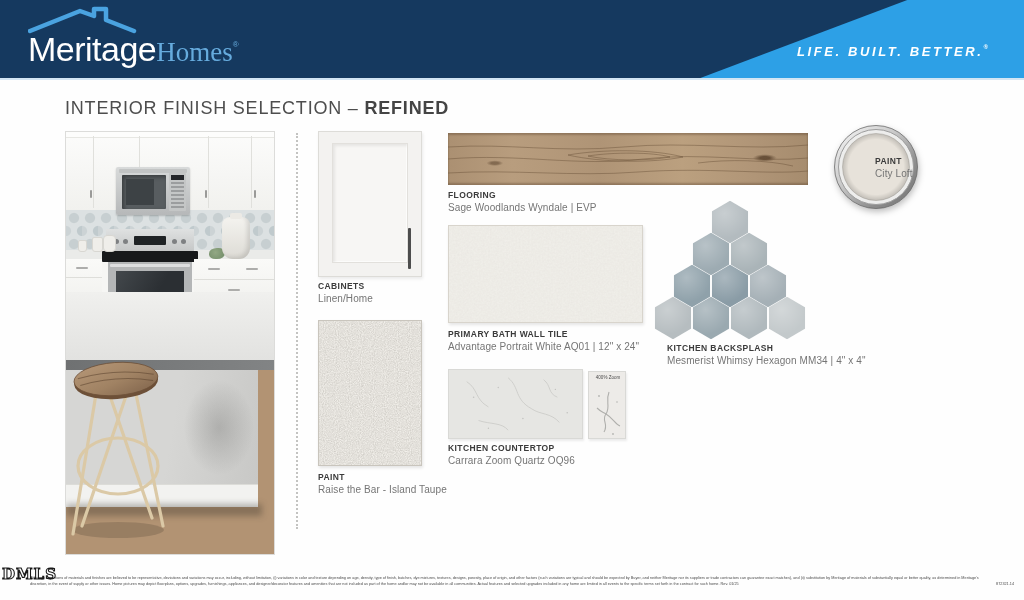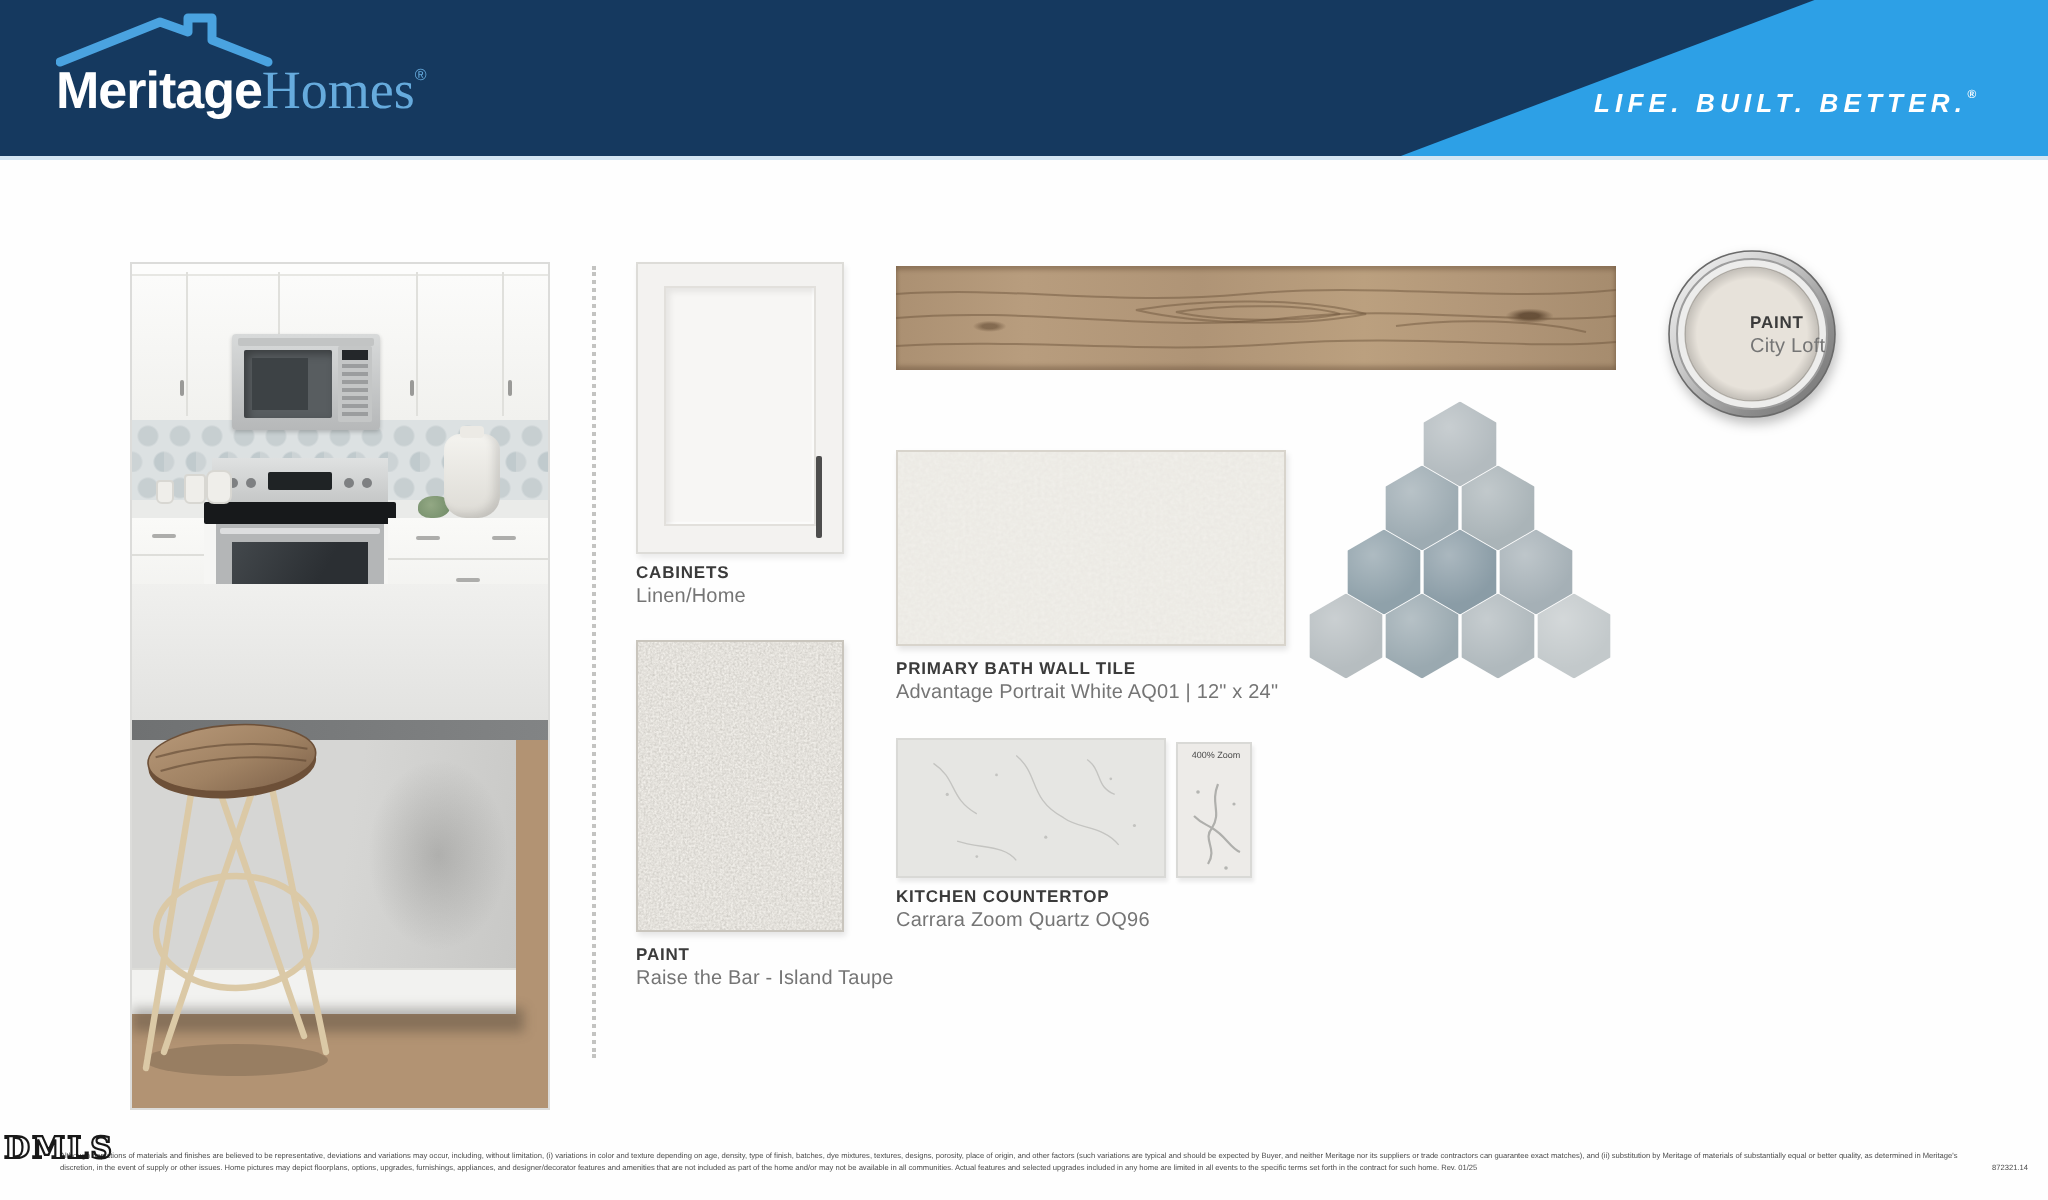--- a/index.html
+++ b/index.html
@@ -6,21 +6,21 @@
   #canvas{position:relative;width:1024px;height:600px;background:#fefefe;overflow:hidden;
     font-family:"Liberation Sans",sans-serif;}
 
   
   .header{position:absolute;left:0;top:0;width:1024px;height:78px;background:#15395f;
     border-bottom:2px solid #d3e6f4;}
   .header-diag{position:absolute;left:0;top:0;width:1024px;height:78px;background:#2da0e6;
     clip-path:polygon(88.6% 0,100% 0,100% 100%,68.4% 100%);}
   .logo{position:absolute;left:28px;top:6px;width:230px;height:64px;}
   .logo-text{position:absolute;left:0px;top:24px;white-space:nowrap;}
-  .logo-bold{font-size:26px;font-weight:700;color:#ffffff;letter-spacing:-0.5px;}
+  .logo-bold{font-size:34px;font-weight:400;color:#ffffff;letter-spacing:-0.5px;}
   .logo-light{font-family:"Liberation Serif",serif;font-size:27px;font-weight:400;color:#66abdd;letter-spacing:0px;}
   .logo-mark{font-size:8px;color:#66abdd;vertical-align:14px;}
   .tagline{position:absolute;right:36px;top:44px;color:#ffffff;font-size:13px;font-style:italic;
     font-weight:600;letter-spacing:2.6px;white-space:nowrap;}
   .tagline .tm{font-size:6px;vertical-align:7px;letter-spacing:0;}
 
   
   .page-title{position:absolute;left:65px;top:98px;font-size:18px;color:#4d4d4d;letter-spacing:0.8px;
     white-space:nowrap;}
   .page-title .em{font-weight:700;color:#444444;}
@@ -154,20 +154,25 @@
       </svg>
       <div class="logo-text">
         <span class="logo-bold">Meritage</span><span class="logo-light">Homes</span><span class="logo-mark">®</span>
       </div>
     </div>
     <div class="tagline">
       <span>LIFE. BUILT. BETTER.</span><span class="tm">®</span>
     </div>
   </div>
 
+  <div class="page-title">
+    <span>INTERIOR FINISH SELECTION</span>
+    <span>–</span>
+    <span class="em">REFINED</span>
+  </div>
 
   <div class="photo">
     <div class="ph-upper">
       <div class="ph-crown"></div>
       <div class="ph-seam" style="left:27px"></div>
       <div class="ph-seam" style="left:73px"></div>
       <div class="ph-seam" style="left:142px"></div>
       <div class="ph-seam" style="left:185px"></div>
       <div class="ph-handle" style="left:24px;top:58px"></div>
       <div class="ph-handle" style="left:76px;top:58px"></div>
@@ -270,20 +275,24 @@
       <g fill="none" stroke="rgba(104,80,56,0.45)" stroke-width="1">
         <path d="M0,14 C60,10 110,20 175,14 C240,8 300,18 360,12"></path>
         <path d="M0,26 C70,20 130,34 195,26 C255,19 310,30 360,25"></path>
         <path d="M0,40 C65,36 125,44 190,39 C260,34 315,42 360,38"></path>
         <path d="M120,22 C155,16 205,16 235,24 C205,30 155,30 120,22 Z"></path>
         <path d="M140,23 C165,19 205,19 222,24 C202,28 162,28 140,23 Z"></path>
         <path d="M250,30 C280,26 320,27 345,33"></path>
       </g>
     </svg>
   </div>
+  <div class="sel-label" style="left:448px;top:190px">
+    <div class="sel-name">FLOORING</div>
+    <div class="sel-detail">Sage Woodlands Wyndale | EVP</div>
+  </div>
 
   <svg class="swatch bathtile-swatch" width="195" height="98" viewBox="0 0 195 98" preserveAspectRatio="none">
     <defs>
       <filter id="plasterNoise" x="0" y="0" width="100%" height="100%">
         <feTurbulence type="fractalNoise" baseFrequency="0.55" numOctaves="2" seed="11"></feTurbulence>
         <feColorMatrix type="saturate" values="0"></feColorMatrix>
         <feComponentTransfer>
           <feFuncR type="linear" slope="0.12" intercept="0.82"></feFuncR>
           <feFuncG type="linear" slope="0.12" intercept="0.81"></feFuncG>
           <feFuncB type="linear" slope="0.12" intercept="0.77"></feFuncB>
@@ -324,20 +333,24 @@
       <div class="hex" style="left: 38px; top: 96px; background: rgb(154, 169, 176);">
         <i></i>
       </div>
       <div class="hex" style="left: 76px; top: 96px; background: rgb(176, 185, 189);">
         <i></i>
       </div>
       <div class="hex" style="left: 114px; top: 96px; background: rgb(195, 201, 203);">
         <i></i>
       </div>
     </div>
+  <div class="sel-label" style="left:667px;top:343px">
+    <div class="sel-name">KITCHEN BACKSPLASH</div>
+    <div class="sel-detail">Mesmerist Whimsy Hexagon MM34 | 4" x 4"</div>
+  </div>
 
   <svg class="swatch carpet-swatch" width="104" height="146" viewBox="0 0 104 146" preserveAspectRatio="none">
     <defs>
       <filter id="carpetNoise" x="0" y="0" width="100%" height="100%">
         <feTurbulence type="fractalNoise" baseFrequency="0.9" numOctaves="2" seed="7"></feTurbulence>
         <feColorMatrix type="saturate" values="0"></feColorMatrix>
         <feComponentTransfer>
           <feFuncR type="linear" slope="0.5" intercept="0.52"></feFuncR>
           <feFuncG type="linear" slope="0.5" intercept="0.50"></feFuncG>
           <feFuncB type="linear" slope="0.5" intercept="0.46"></feFuncB>

